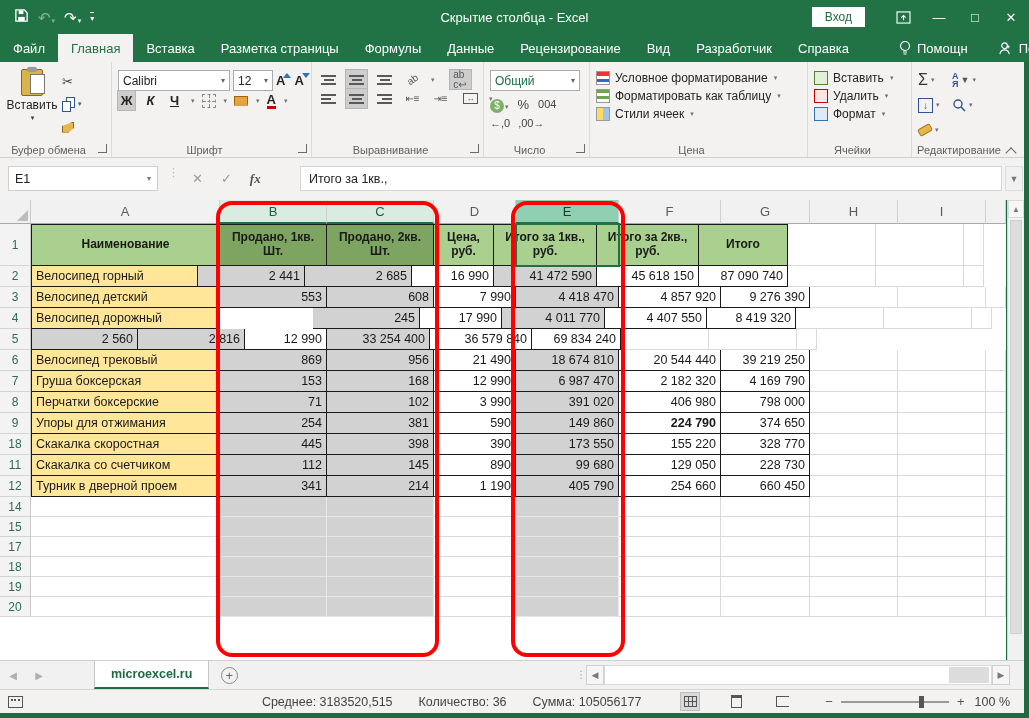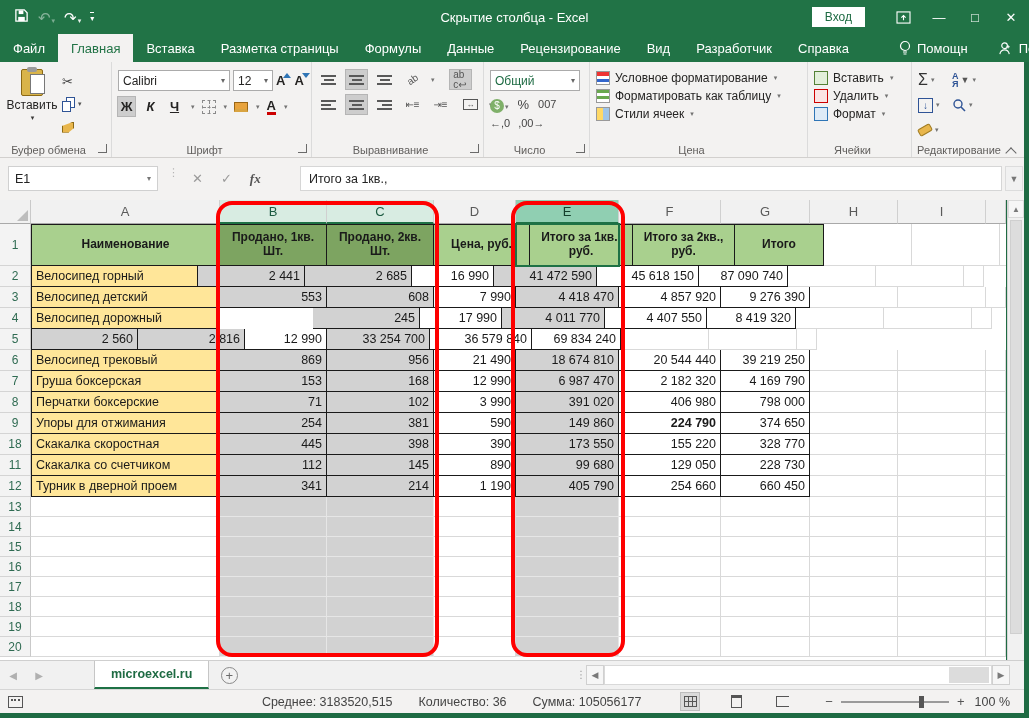--- a/index.html
+++ b/index.html
@@ -30,21 +30,21 @@
   
   .ribbon{position:absolute;top:62px;left:0;width:1024px;height:96px;background:#f3f2f1;border-bottom:1px solid #d2d0ce;display:flex;color:#252423}
   .rgroup{position:relative;border-right:1px solid #dbdbdb;padding:4px 6px 16px 6px;display:flex;gap:4px}
   .rgroup-label{position:absolute;bottom:1px;left:2px;right:16px;text-align:center;font-size:11px;color:#605e5c;white-space:nowrap}
   .dlg{position:absolute;right:4px;bottom:4px;width:9px;height:9px;border-right:1.5px solid #6a6a6a;border-bottom:1.5px solid #6a6a6a;cursor:pointer}
   .bigbtn{width:52px;display:flex;flex-direction:column;align-items:center;justify-content:flex-start;font-size:12px;gap:2px;padding-top:3px;cursor:pointer}
   .minicol{display:flex;flex-direction:column;justify-content:flex-start;gap:5px;padding-top:6px}
   .mini{height:18px;display:flex;align-items:center;gap:2px;font-size:13px;cursor:pointer;color:#444}
   .combo{background:#fff;border:1px solid #ababab;height:21px;display:flex;align-items:center;font-size:12px;padding:0 4px;justify-content:space-between;cursor:pointer}
   .combo .dda{font-size:8px;color:#666}
-  .fcol{display:flex;flex-direction:column;gap:6px;padding-top:4px}
+  .fcol{display:flex;flex-direction:column;padding-top:4px}
   .frow{display:flex;align-items:center;gap:7px}
   .tglyph{font-size:13px;font-weight:bold;width:17px;height:19px;display:flex;align-items:center;justify-content:center;cursor:pointer}
   .pressed{background:#cdcdcd;outline:1px solid #b5b5b5}
   .bars{display:flex;flex-direction:column;gap:2px;width:15px;cursor:pointer}
   .bars i{height:2px;background:#595959;display:block}
   .bars.l i:nth-child(even){width:10px}.bars.l i:nth-child(odd){width:15px}
   .bars.c{align-items:center}.bars.c i:nth-child(even){width:10px}.bars.c i:nth-child(odd){width:15px}
   .bars.r{align-items:flex-end}.bars.r i:nth-child(even){width:10px}.bars.r i:nth-child(odd){width:15px}
   .alignbox{width:21px;height:19px;display:flex;align-items:center;justify-content:center;cursor:pointer}
   .sstack{display:flex;flex-direction:column;justify-content:flex-start;gap:4px;padding-top:5px}
@@ -334,21 +334,21 @@
 
     <div class="rgroup" style="width:106px">
       <div class="fcol" style="gap:4px">
         <span class="combo" style="width:90px;color:#1e6b43">
             <span>Общий</span>
             <span class="dda">▾</span>
           </span>
         <div class="frow" style="gap:9px">
           <span><span class="coin">$</span><span class="dd" style="color:#666">▾</span></span>
           <span class="num-ico" style="font-size:13px">%</span>
-          <span class="num-ico">007</span>
+          <span class="num-ico">004</span>
         </div>
         <div class="frow" style="gap:8px">
           <span class="num-ico">←,0</span>
           <span class="num-ico">,00→</span>
         </div>
       </div>
       <span class="rgroup-label">Число</span>
       <span class="dlg"></span>
     </div>
 
@@ -454,21 +454,21 @@
         <div class="g-ch" style="width: 89px;">G</div>
         <div class="g-ch" style="width: 88px;">H</div>
         <div class="g-ch" style="width: 88px;">I</div>
         <div class="g-ch g-fill"></div>
       </div>
       <div class="g-row g-r-head">
         <div class="g-rh">1</div>
         <div class="g-cell hdr-green tbl" style="width: 189px;">Наименование</div>
         <div class="g-cell hdr-green-sel tbl" style="width: 107px;">Продано, 1кв. Шт.</div>
         <div class="g-cell hdr-green-sel tbl" style="width: 107px;">Продано, 2кв. Шт.</div>
-        <div class="g-cell hdr-green tbl" style="width: 96px;">Цена, руб.</div>
+        <div class="g-cell hdr-green tbl" style="width: 60px;">Цена, руб.</div>
         <div class="g-cell hdr-active tbl" style="width: 103px;">Итого за 1кв., руб.</div>
         <div class="g-cell hdr-green tbl" style="width: 102px;">Итого за 2кв., руб.</div>
         <div class="g-cell hdr-green tbl" style="width: 89px;">Итого</div>
         <div class="g-cell plain" style="width: 88px;"></div>
         <div class="g-cell plain" style="width: 88px;"></div>
         <div class="g-cell plain g-fill"></div>
       </div>
       <div class="g-row g-r-data">
         <div class="g-rh">2</div>
         <div class="g-cell name-yellow tbl" style="width: 167px;">Велосипед горный</div>
@@ -506,21 +506,21 @@
         <div class="g-cell num-white tbl" style="width: 89px;">8 419 320</div>
         <div class="g-cell plain" style="width: 88px;"></div>
         <div class="g-cell plain" style="width: 88px;"></div>
         <div class="g-cell plain g-fill"></div>
       </div>
       <div class="g-row g-r-data">
         <div class="g-rh">5</div>
         <div class="g-cell num-sel tbl" style="width: 107px;">2 560</div>
         <div class="g-cell num-sel tbl" style="width: 107px;">2 816</div>
         <div class="g-cell num-white tbl" style="width: 82px;">12 990</div>
-        <div class="g-cell num-sel tbl" style="width: 103px;">33 254 700</div>
+        <div class="g-cell num-sel tbl" style="width: 103px;">33 254 400</div>
         <div class="g-cell num-white tbl" style="width: 102px;">36 579 840</div>
         <div class="g-cell num-white tbl" style="width: 89px;">69 834 240</div>
         <div class="g-cell plain" style="width: 88px;"></div>
         <div class="g-cell plain" style="width: 88px;"></div>
         <div class="g-cell plain g-fill"></div>
       </div>
       <div class="g-row g-r-data">
         <div class="g-rh">6</div>
         <div class="g-cell name-yellow tbl" style="width: 189px;">Велосипед трековый</div>
         <div class="g-cell num-sel tbl" style="width: 107px;">869</div>
@@ -605,60 +605,34 @@
         <div class="g-cell num-sel tbl" style="width: 107px;">214</div>
         <div class="g-cell num-white tbl" style="width: 82px;">1 190</div>
         <div class="g-cell num-sel tbl" style="width: 103px;">405 790</div>
         <div class="g-cell num-white tbl" style="width: 102px;">254 660</div>
         <div class="g-cell num-white tbl" style="width: 89px;">660 450</div>
         <div class="g-cell plain" style="width: 88px;"></div>
         <div class="g-cell plain" style="width: 88px;"></div>
         <div class="g-cell plain g-fill"></div>
       </div>
       <div class="g-row g-r-empty">
-        <div class="g-rh">13</div>
+        <div class="g-rh">14</div>
         <div class="g-cell plain" style="width: 189px;"></div>
         <div class="g-cell empty-sel" style="width: 107px;"></div>
         <div class="g-cell empty-sel" style="width: 107px;"></div>
         <div class="g-cell plain" style="width: 82px;"></div>
         <div class="g-cell empty-sel" style="width: 103px;"></div>
         <div class="g-cell plain" style="width: 102px;"></div>
         <div class="g-cell plain" style="width: 89px;"></div>
         <div class="g-cell plain" style="width: 88px;"></div>
         <div class="g-cell plain" style="width: 88px;"></div>
         <div class="g-cell plain g-fill"></div>
       </div>
       <div class="g-row g-r-empty">
-        <div class="g-rh">14</div>
-        <div class="g-cell plain" style="width: 189px;"></div>
-        <div class="g-cell empty-sel" style="width: 107px;"></div>
-        <div class="g-cell empty-sel" style="width: 107px;"></div>
-        <div class="g-cell plain" style="width: 82px;"></div>
-        <div class="g-cell empty-sel" style="width: 103px;"></div>
-        <div class="g-cell plain" style="width: 102px;"></div>
-        <div class="g-cell plain" style="width: 89px;"></div>
-        <div class="g-cell plain" style="width: 88px;"></div>
-        <div class="g-cell plain" style="width: 88px;"></div>
-        <div class="g-cell plain g-fill"></div>
-      </div>
-      <div class="g-row g-r-empty">
         <div class="g-rh">15</div>
-        <div class="g-cell plain" style="width: 189px;"></div>
-        <div class="g-cell empty-sel" style="width: 107px;"></div>
-        <div class="g-cell empty-sel" style="width: 107px;"></div>
-        <div class="g-cell plain" style="width: 82px;"></div>
-        <div class="g-cell empty-sel" style="width: 103px;"></div>
-        <div class="g-cell plain" style="width: 102px;"></div>
-        <div class="g-cell plain" style="width: 89px;"></div>
-        <div class="g-cell plain" style="width: 88px;"></div>
-        <div class="g-cell plain" style="width: 88px;"></div>
-        <div class="g-cell plain g-fill"></div>
-      </div>
-      <div class="g-row g-r-empty">
-        <div class="g-rh">16</div>
         <div class="g-cell plain" style="width: 189px;"></div>
         <div class="g-cell empty-sel" style="width: 107px;"></div>
         <div class="g-cell empty-sel" style="width: 107px;"></div>
         <div class="g-cell plain" style="width: 82px;"></div>
         <div class="g-cell empty-sel" style="width: 103px;"></div>
         <div class="g-cell plain" style="width: 102px;"></div>
         <div class="g-cell plain" style="width: 89px;"></div>
         <div class="g-cell plain" style="width: 88px;"></div>
         <div class="g-cell plain" style="width: 88px;"></div>
         <div class="g-cell plain g-fill"></div>

